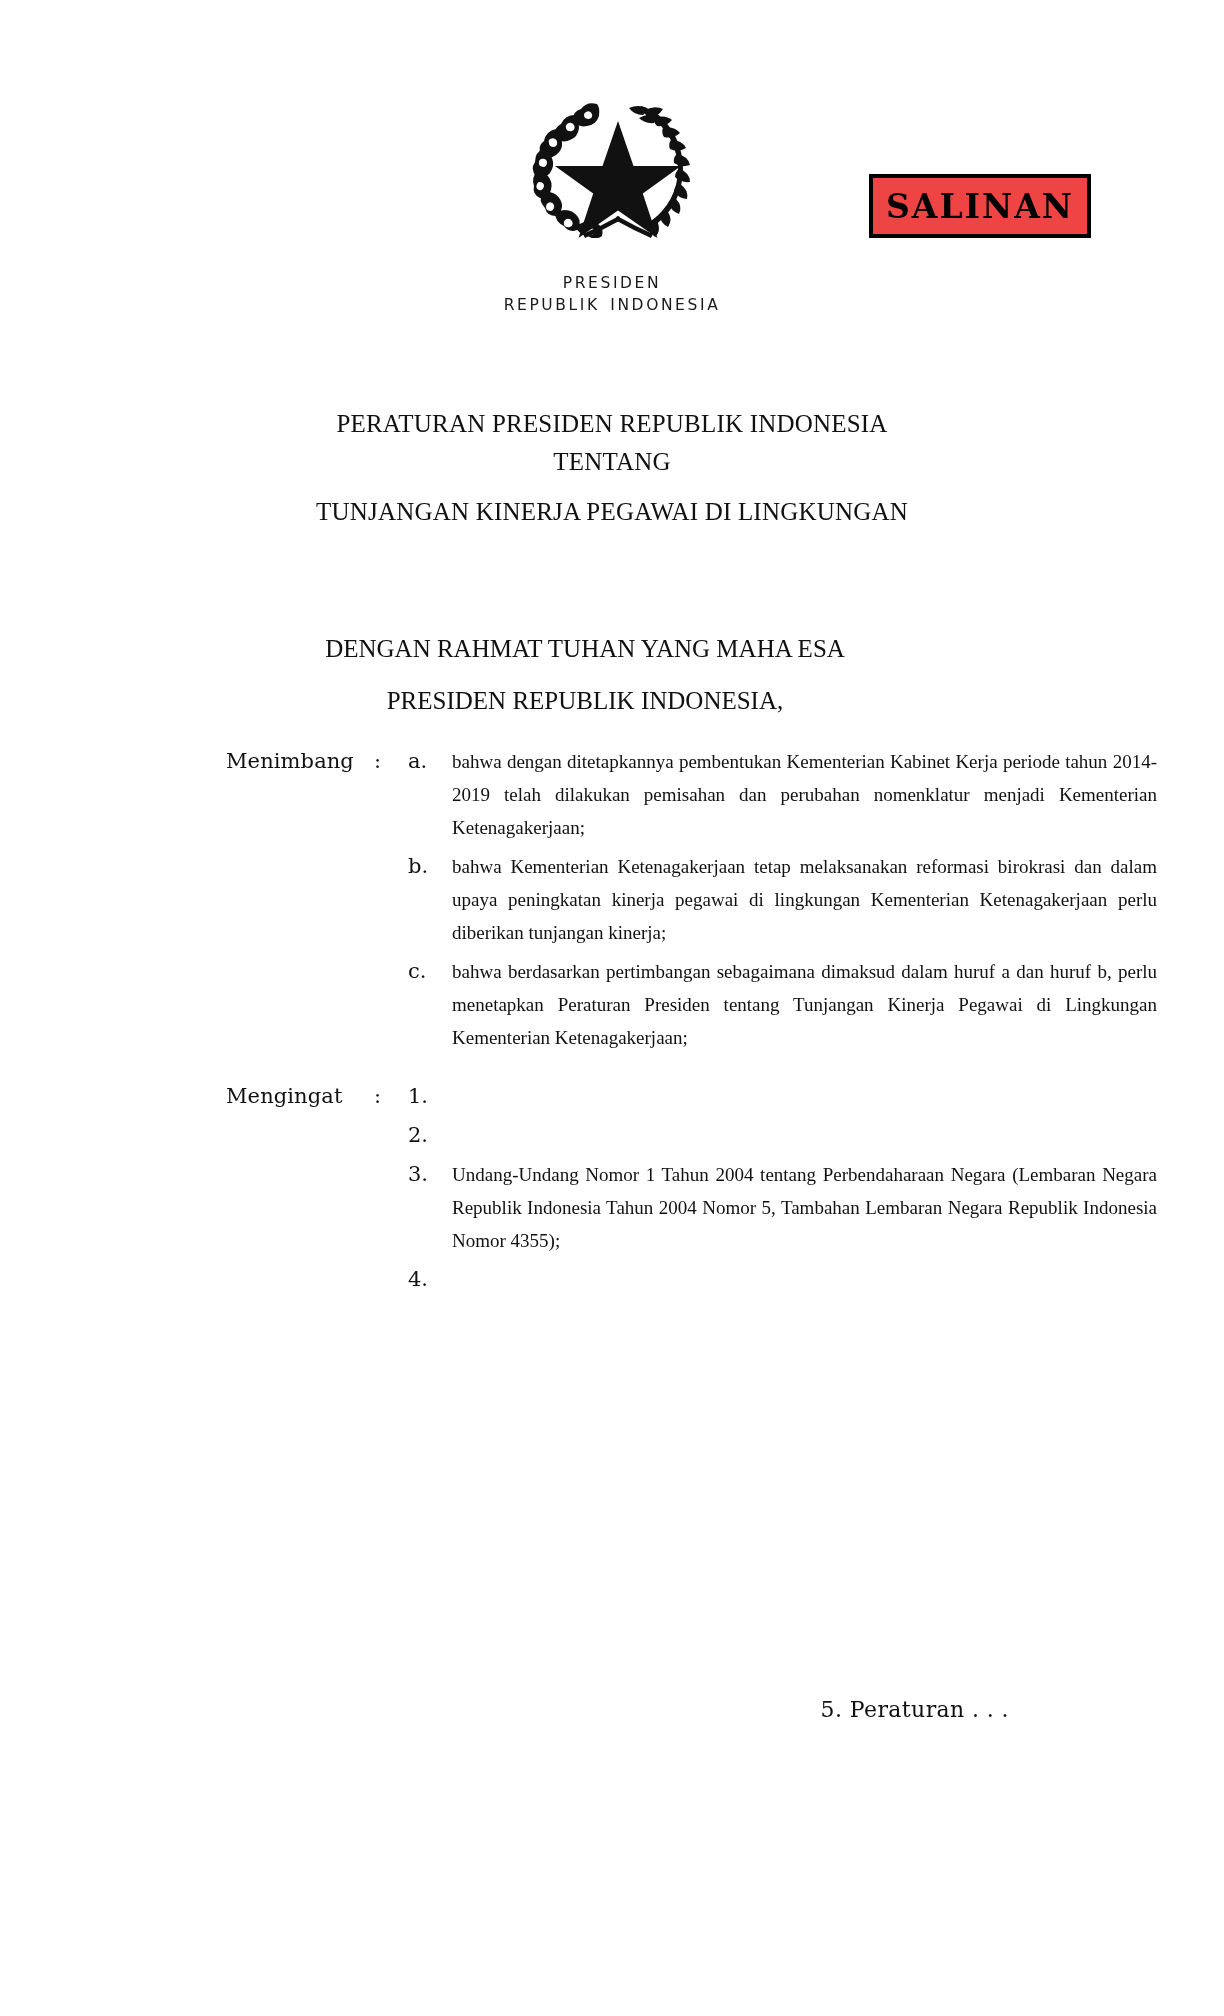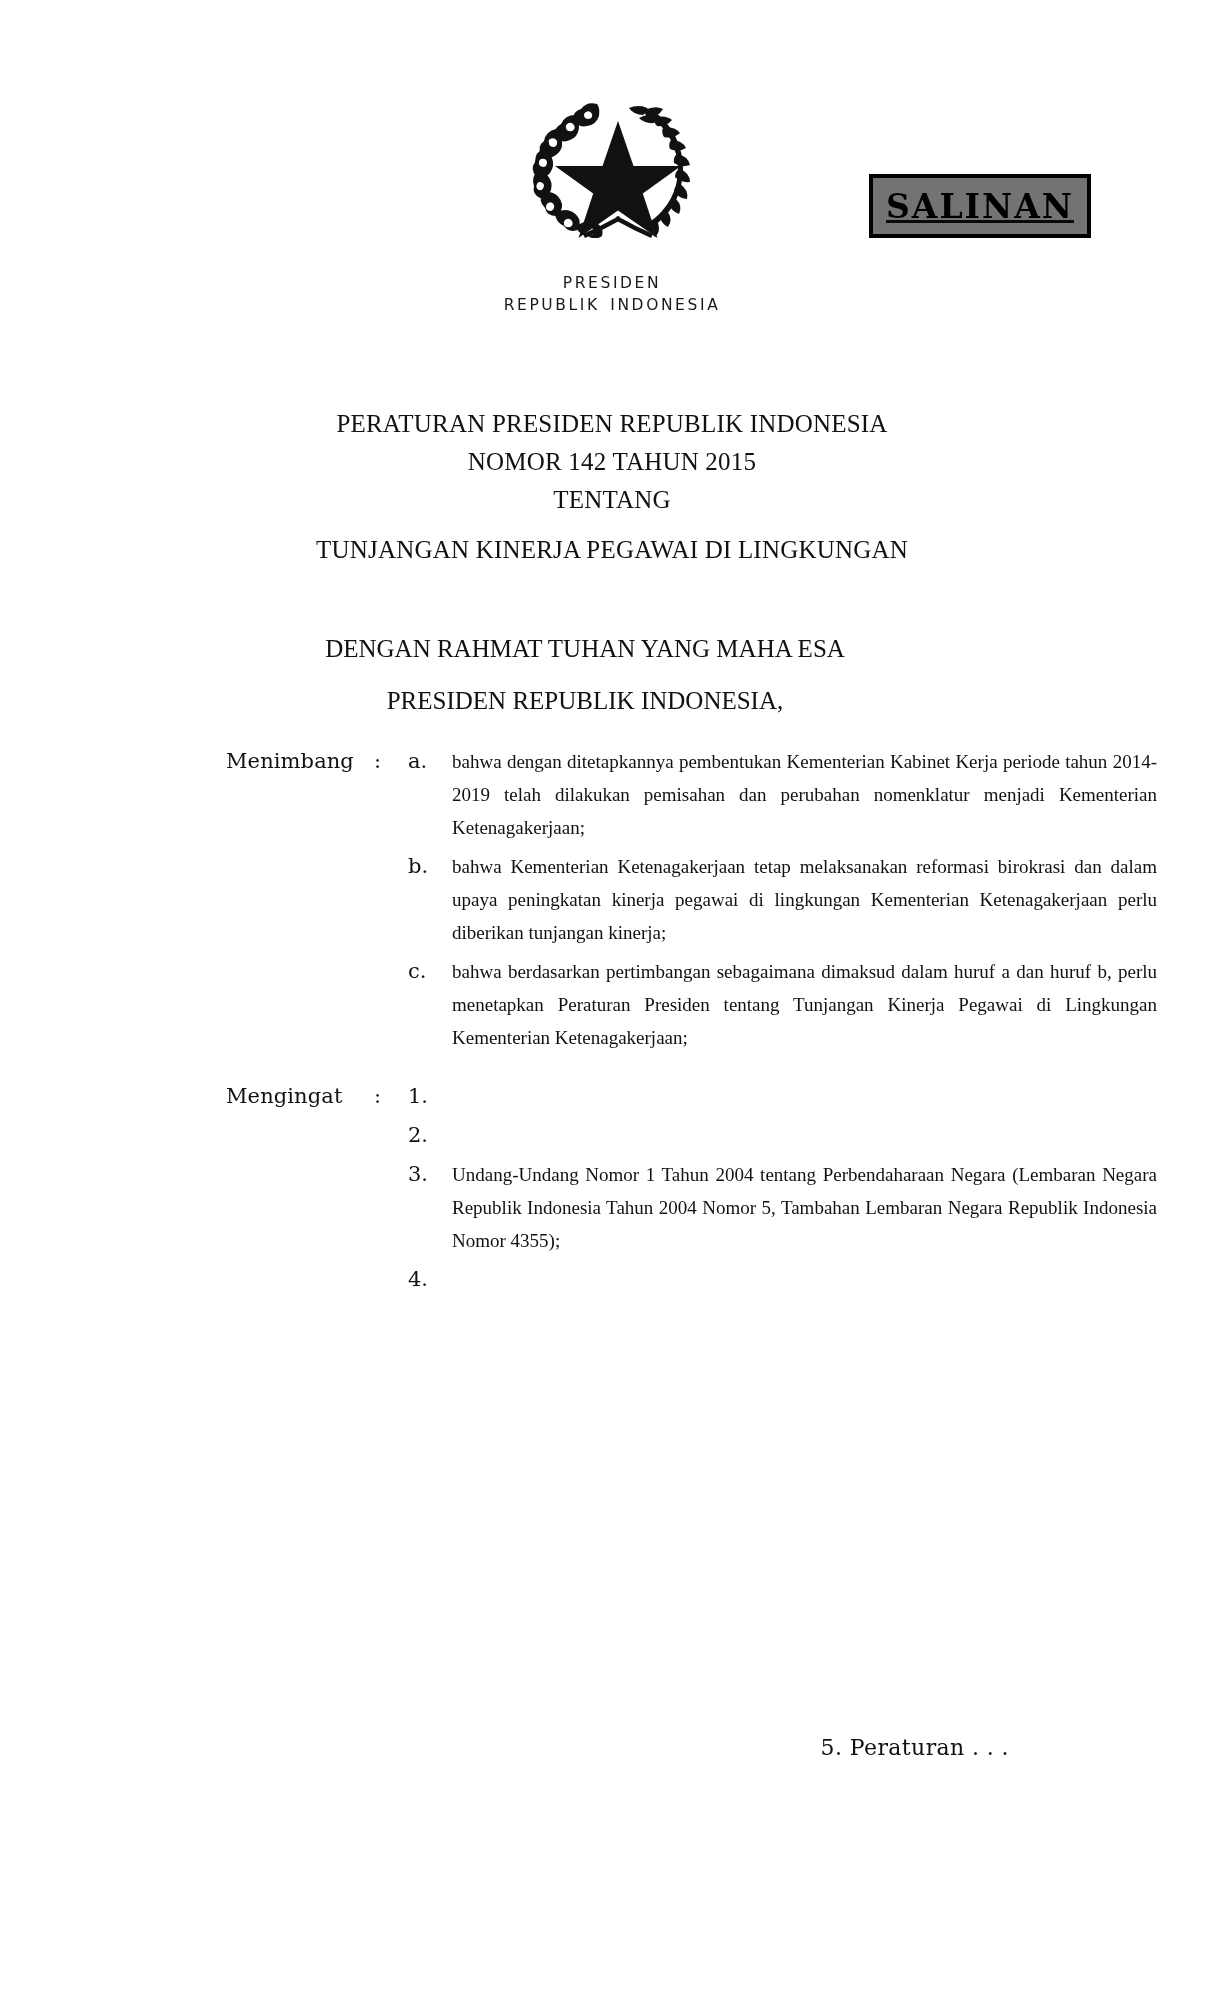--- a/index.html
+++ b/index.html
@@ -58,26 +58,25 @@
   .presiden-caption .line2 { display: block; }
 
   
   .salinan-box {
     position: absolute;
     left: 869px;
     top: 174px;
     width: 222px;
     height: 64px;
     border: 4px solid #000;
-    background: #737373;
+    background: #ef4444;
     display: flex;
     align-items: center;
     justify-content: center;
     box-sizing: border-box;
-    text-decoration: underline;
   }
   .salinan-text {
     font-family: "DejaVu Serif", serif;
     font-weight: bold;
     font-size: 33px;
     letter-spacing: 2px;
     color: #000;
     line-height: 1;
   }
 
@@ -182,21 +181,20 @@
     top: 1697px;
     left: 0;
     width: 1224px;
     padding-right: 215px;
     box-sizing: border-box;
     text-align: right;
     font-family: "DejaVu Serif", serif;
     font-size: 22px;
     color: #111;
     letter-spacing: 0.4px;
-    margin-top: 38px;
   }
 </style>
 </head>
 <body>
 
 <div class="page">
 
   <div class="masthead">
 
     <div class="emblem">
@@ -245,21 +243,20 @@
     </div>
 
     <div class="presiden-caption">
       <span>PRESIDEN</span>
       <span class="line2">REPUBLIK INDONESIA</span>
     </div>
   </div>
 
   <div class="title-block">
     <div class="title-line">PERATURAN PRESIDEN REPUBLIK INDONESIA</div>
-    <div class="title-line">NOMOR 142 TAHUN 2015</div>
     <div class="title-line">TENTANG</div>
     <div class="title-line gap-before">TUNJANGAN KINERJA PEGAWAI DI LINGKUNGAN</div>
   </div>
 
   <div class="preamble">
     <div class="preamble-line">DENGAN RAHMAT TUHAN YANG MAHA ESA</div>
     <div class="preamble-line second">PRESIDEN REPUBLIK INDONESIA,</div>
   </div>
 
   <div class="body-wrap">

